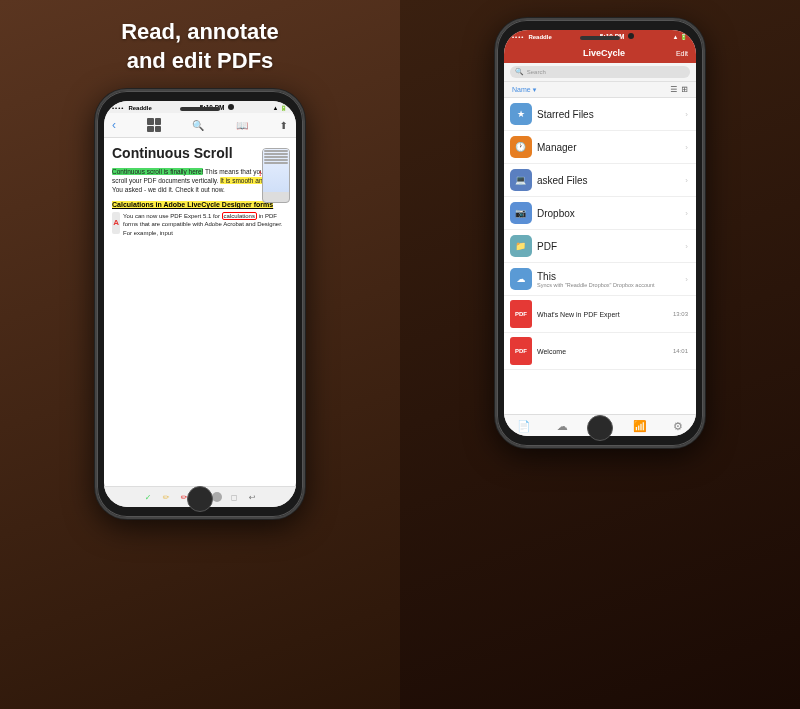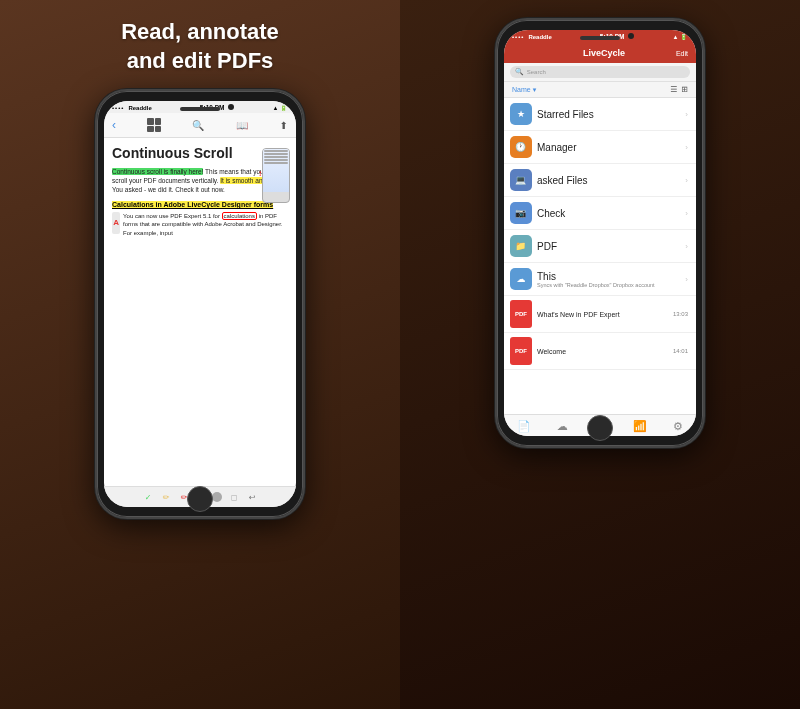--- a/index.html
+++ b/index.html
@@ -558,21 +558,21 @@
               <span style="color:white;font-size:9px;">💻</span>
             </div>
             <div class="fm-item-label">asked Files</div>
             <span class="fm-item-chevron">›</span>
           </div>
 
           <div class="fm-item">
             <div class="fm-item-icon fm-item-photos">
               <span style="color:white;font-size:9px;">📷</span>
             </div>
-            <div class="fm-item-label">Check</div>
+            <div class="fm-item-label">Dropbox</div>
             <span class="fm-item-chevron">›</span>
           </div>
 
           <div class="fm-item">
             <div class="fm-item-icon fm-item-pdf">
               <span style="color:white;font-size:9px;">📁</span>
             </div>
             <div class="fm-item-label">PDF</div>
             <span class="fm-item-chevron">›</span>
           </div>

